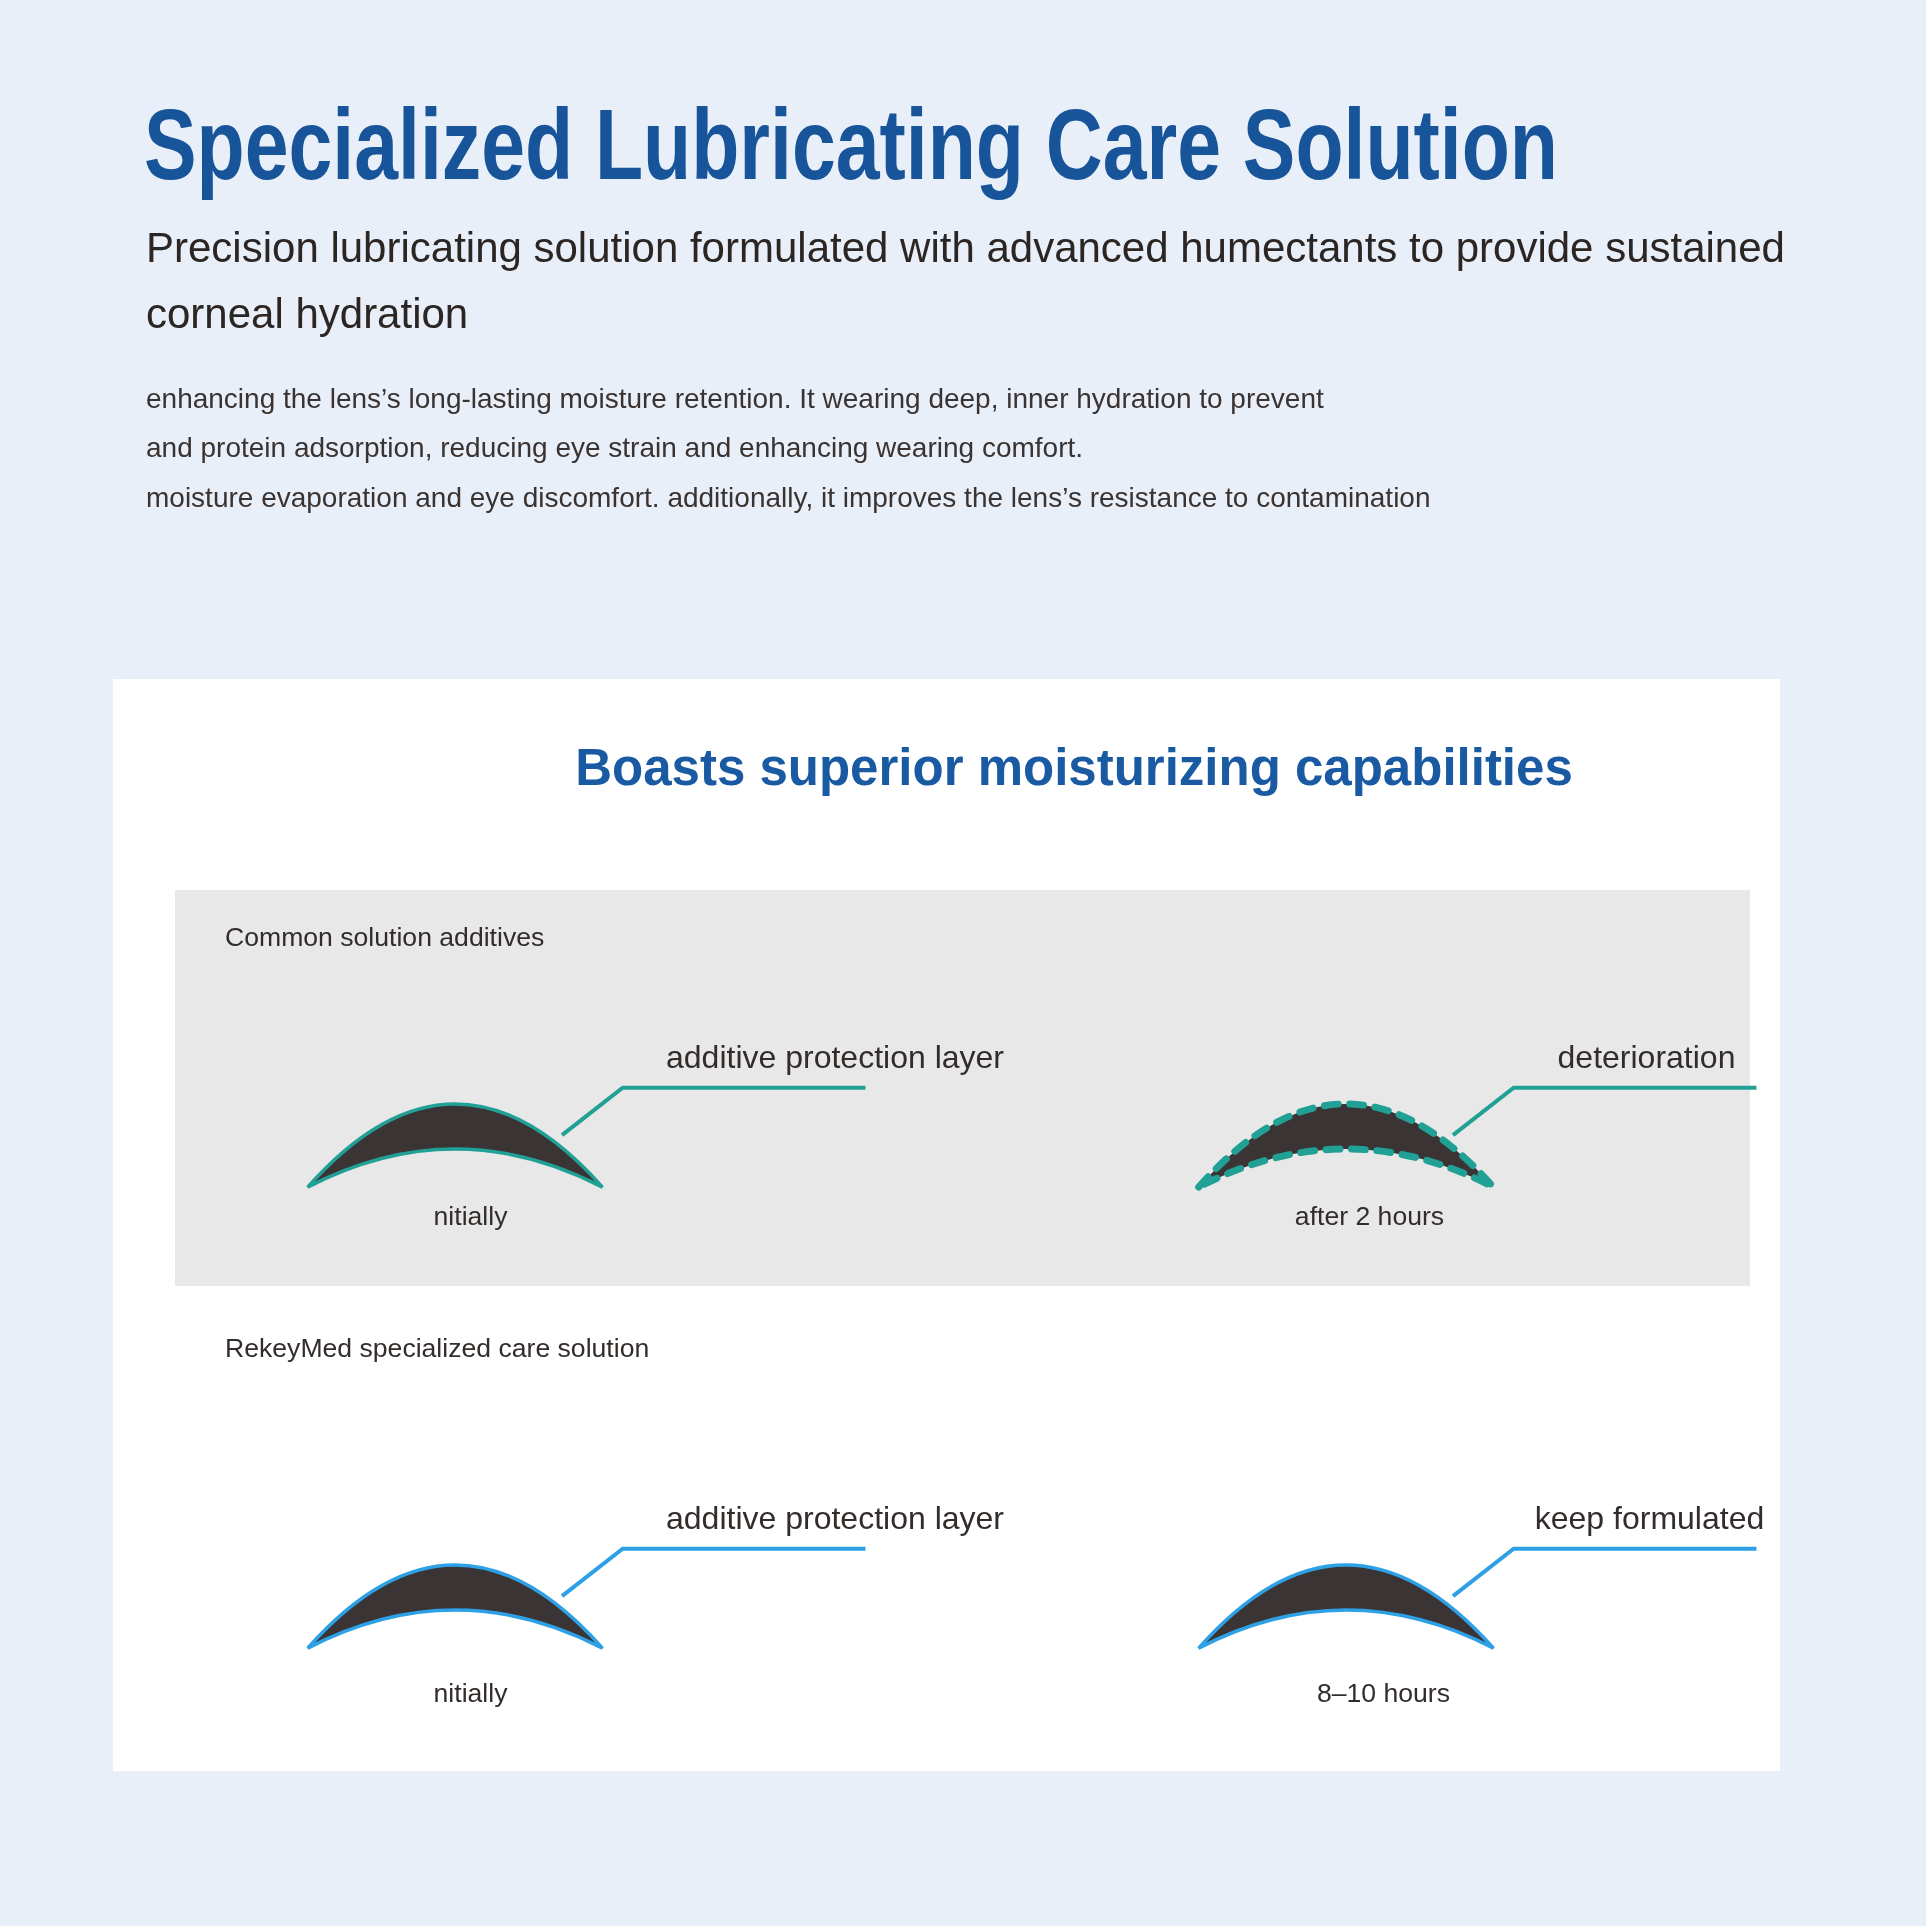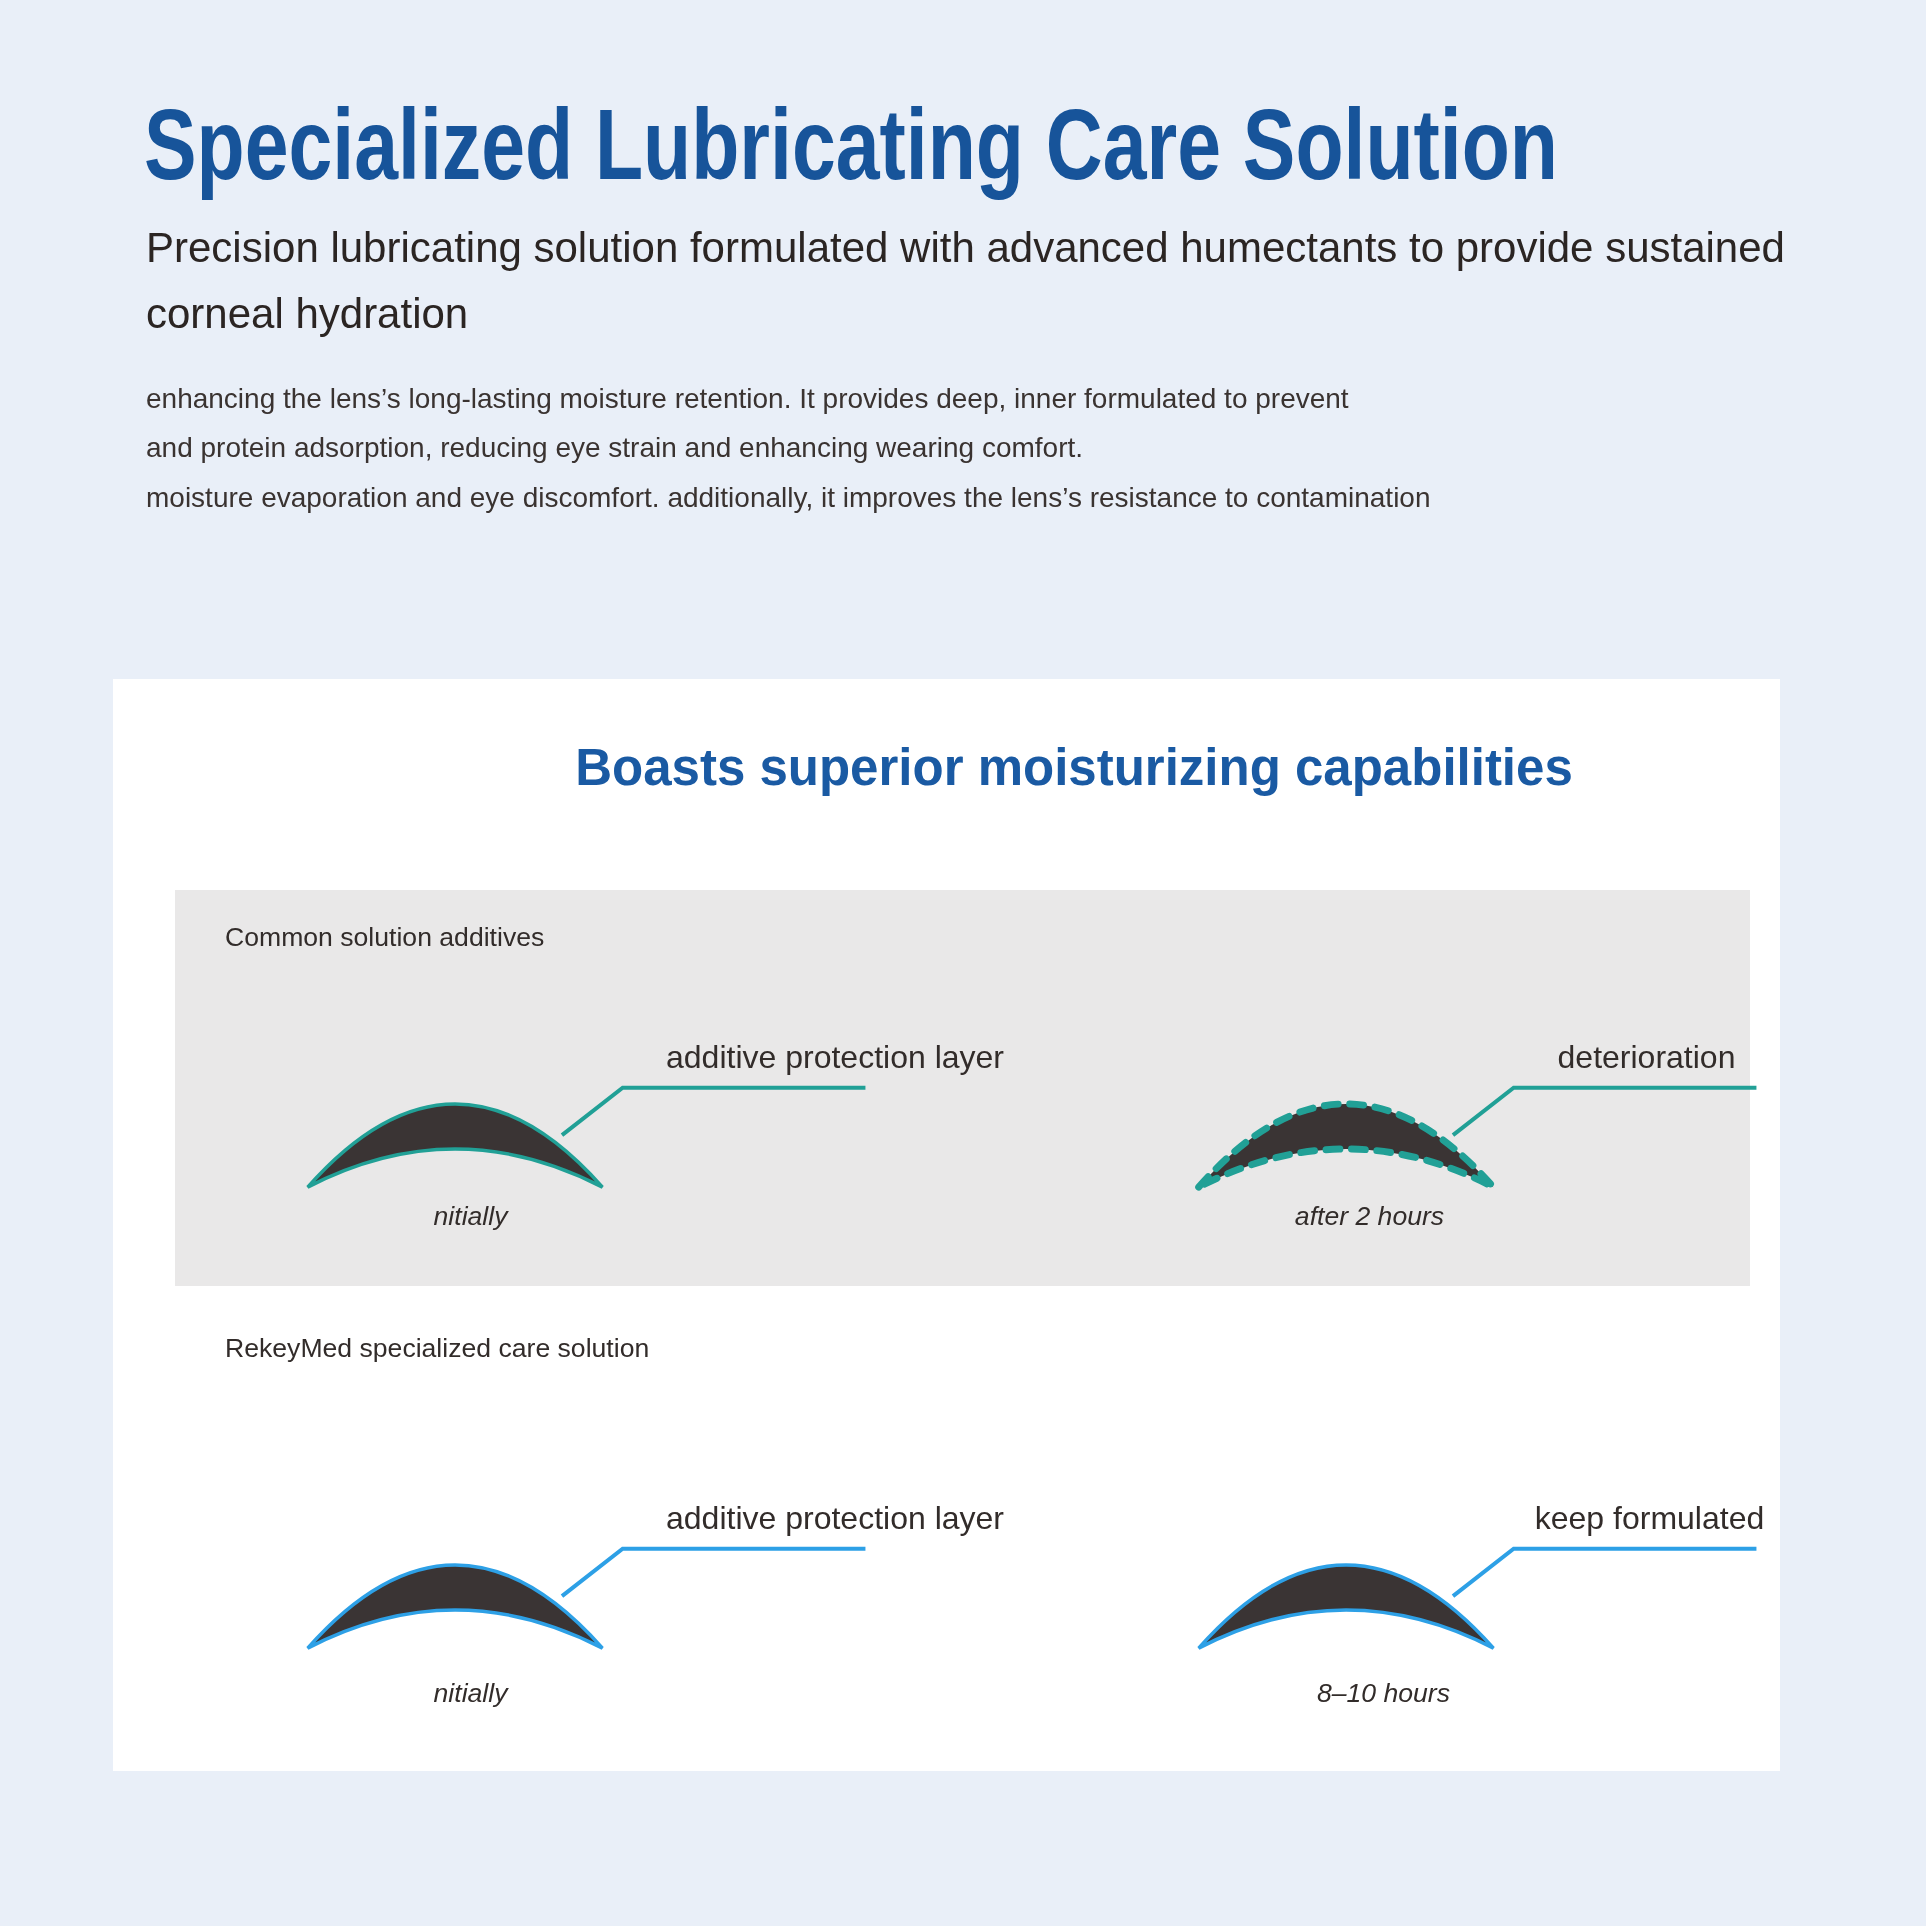--- a/index.html
+++ b/index.html
@@ -79,36 +79,36 @@
     font-size:32px; line-height:1.15; font-weight:400;
     color:var(--label-dark); text-align:center;
   }
   .fig1-label{left:546px;  top:1039px; width:578px;}
   .fig2-label{left:1502px; top:1039px; width:289px;}
   .fig3-label{left:546px;  top:1500px; width:578px;}
   .fig4-label{left:1505px; top:1500px; width:289px;}
 
   .figure-caption{
     font-size:26.6px; line-height:1.2; font-weight:400;
-    color:var(--label-dark); text-align:center;font-style:italic;
+    color:var(--label-dark); text-align:center;
   }
   .fig1-caption{left:326px;  top:1201px; width:289px;}
   .fig2-caption{left:1225px; top:1201px; width:289px;}
   .fig3-caption{left:326px;  top:1678px; width:289px;}
   .fig4-caption{left:1239px; top:1678px; width:289px;}
 </style>
 </head>
 <body>
 
 <h1 class="abs page-title">Specialized Lubricating Care Solution</h1>
 
 <h2 class="abs page-subtitle">Precision lubricating solution formulated with advanced humectants to provide sustained corneal hydration</h2>
 
 <p class="abs product-paragraph">
-  <span class="para-line">enhancing the lens’s long-lasting moisture retention. It provides deep, inner formulated to prevent</span>
+  <span class="para-line">enhancing the lens’s long-lasting moisture retention. It wearing deep, inner hydration to prevent</span>
   <span class="para-line">and protein adsorption, reducing eye strain and enhancing wearing comfort.</span>
   <span class="para-line">moisture evaporation and eye discomfort. additionally, it improves the lens’s resistance to contamination</span>
 </p>
 
 <div class="abs info-card"></div>
 
 <div class="abs card-heading">Boasts superior moisturizing capabilities</div>
 
 <div class="abs common-panel"></div>
 

